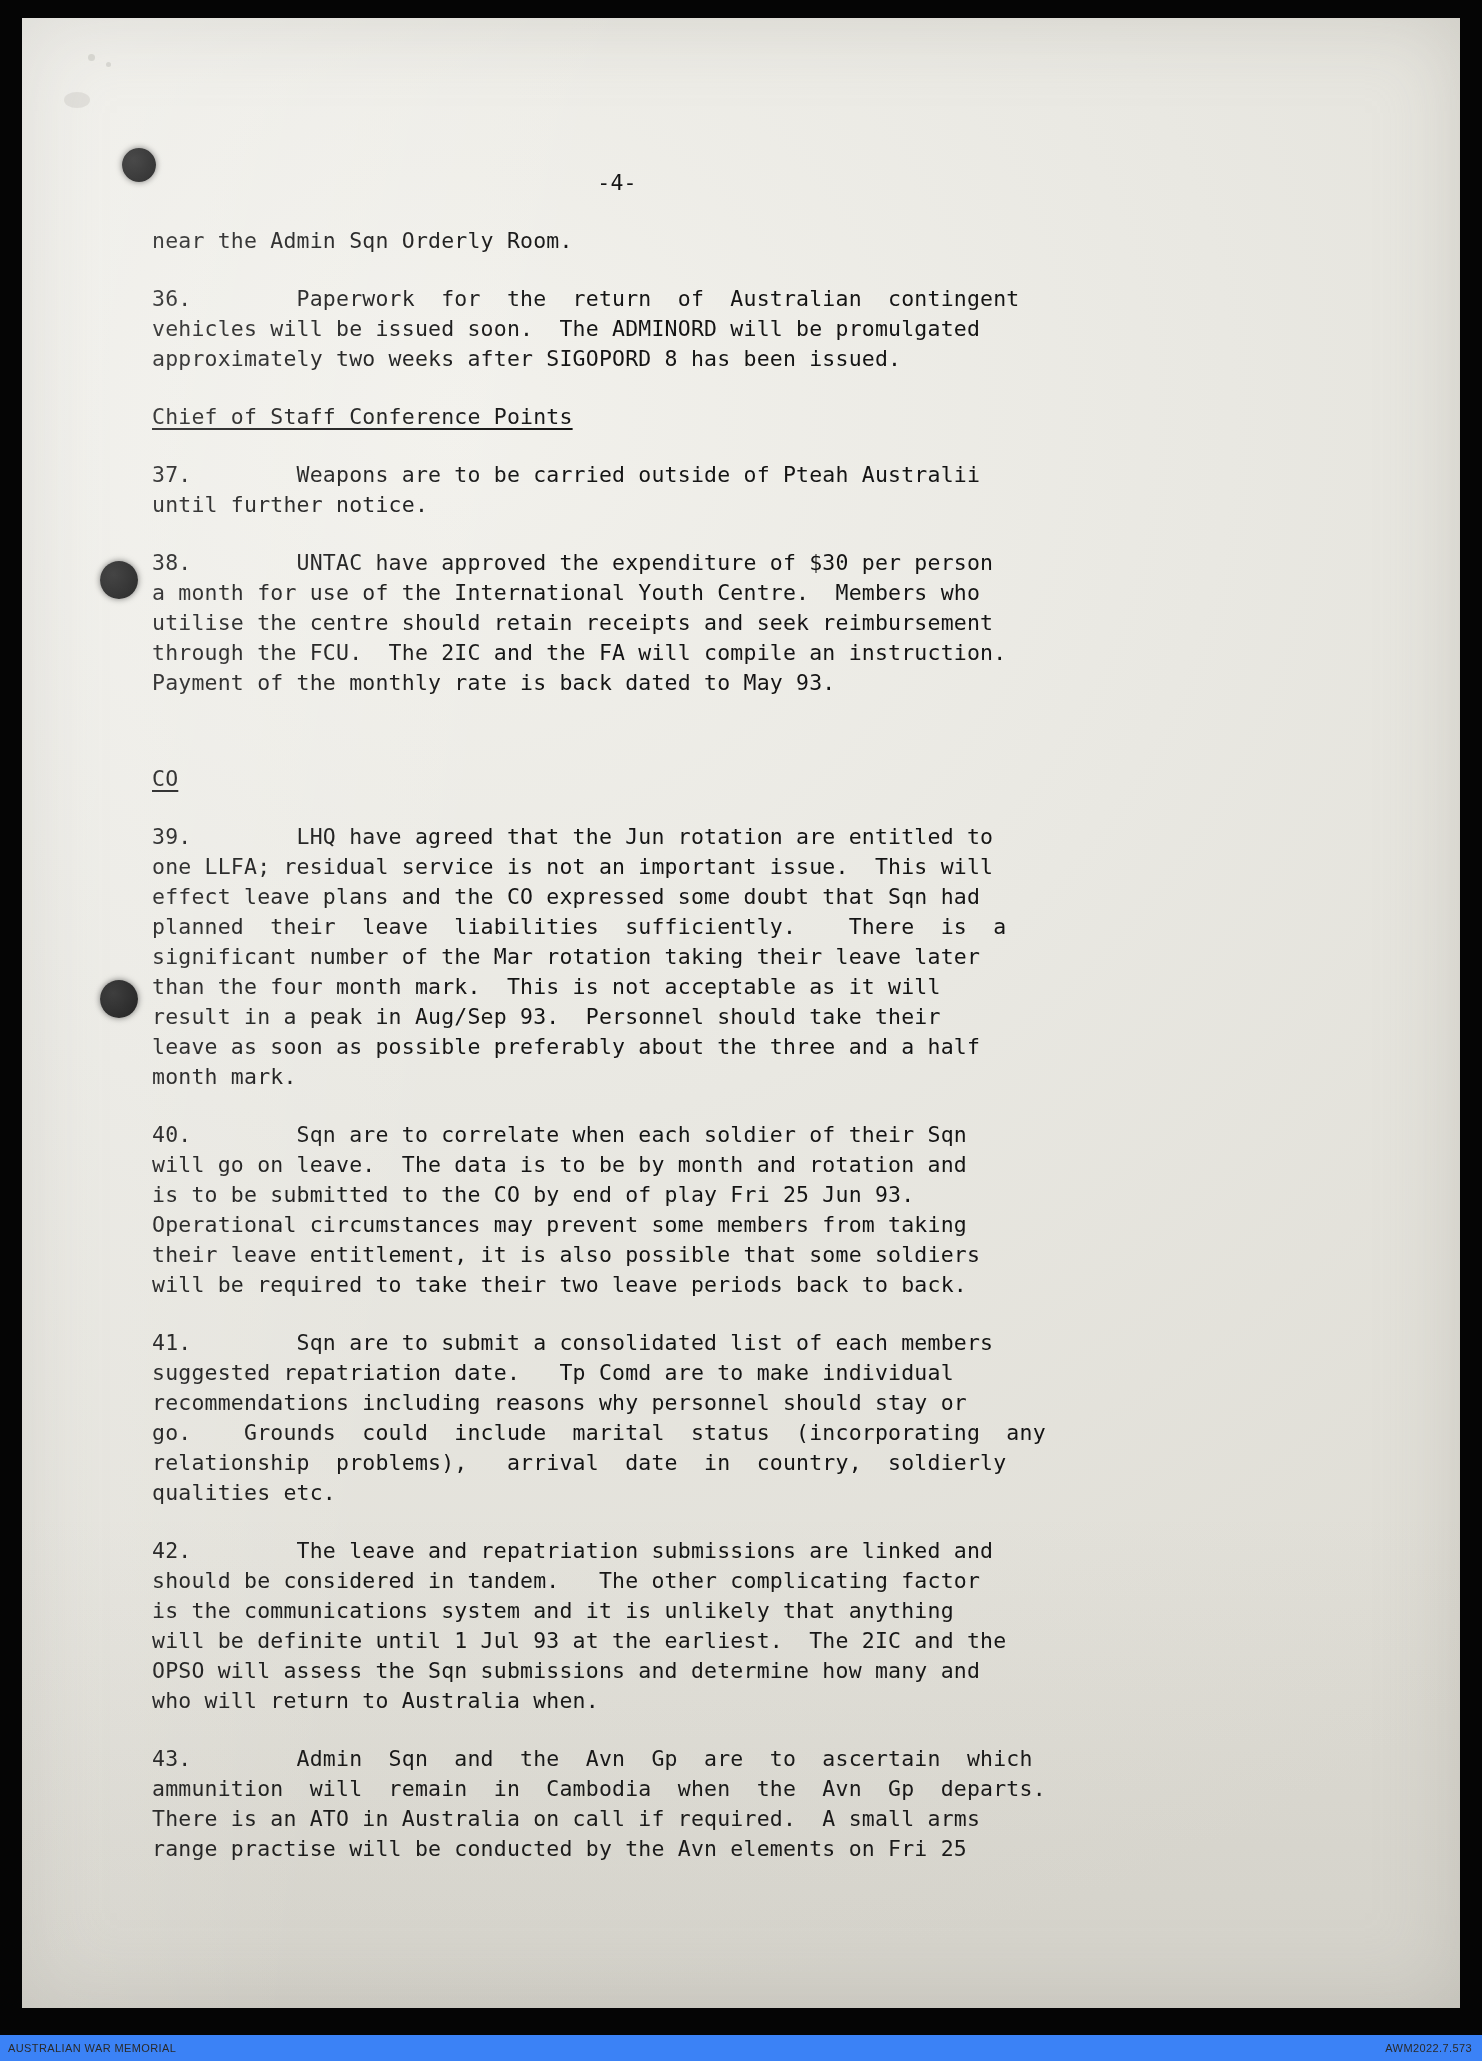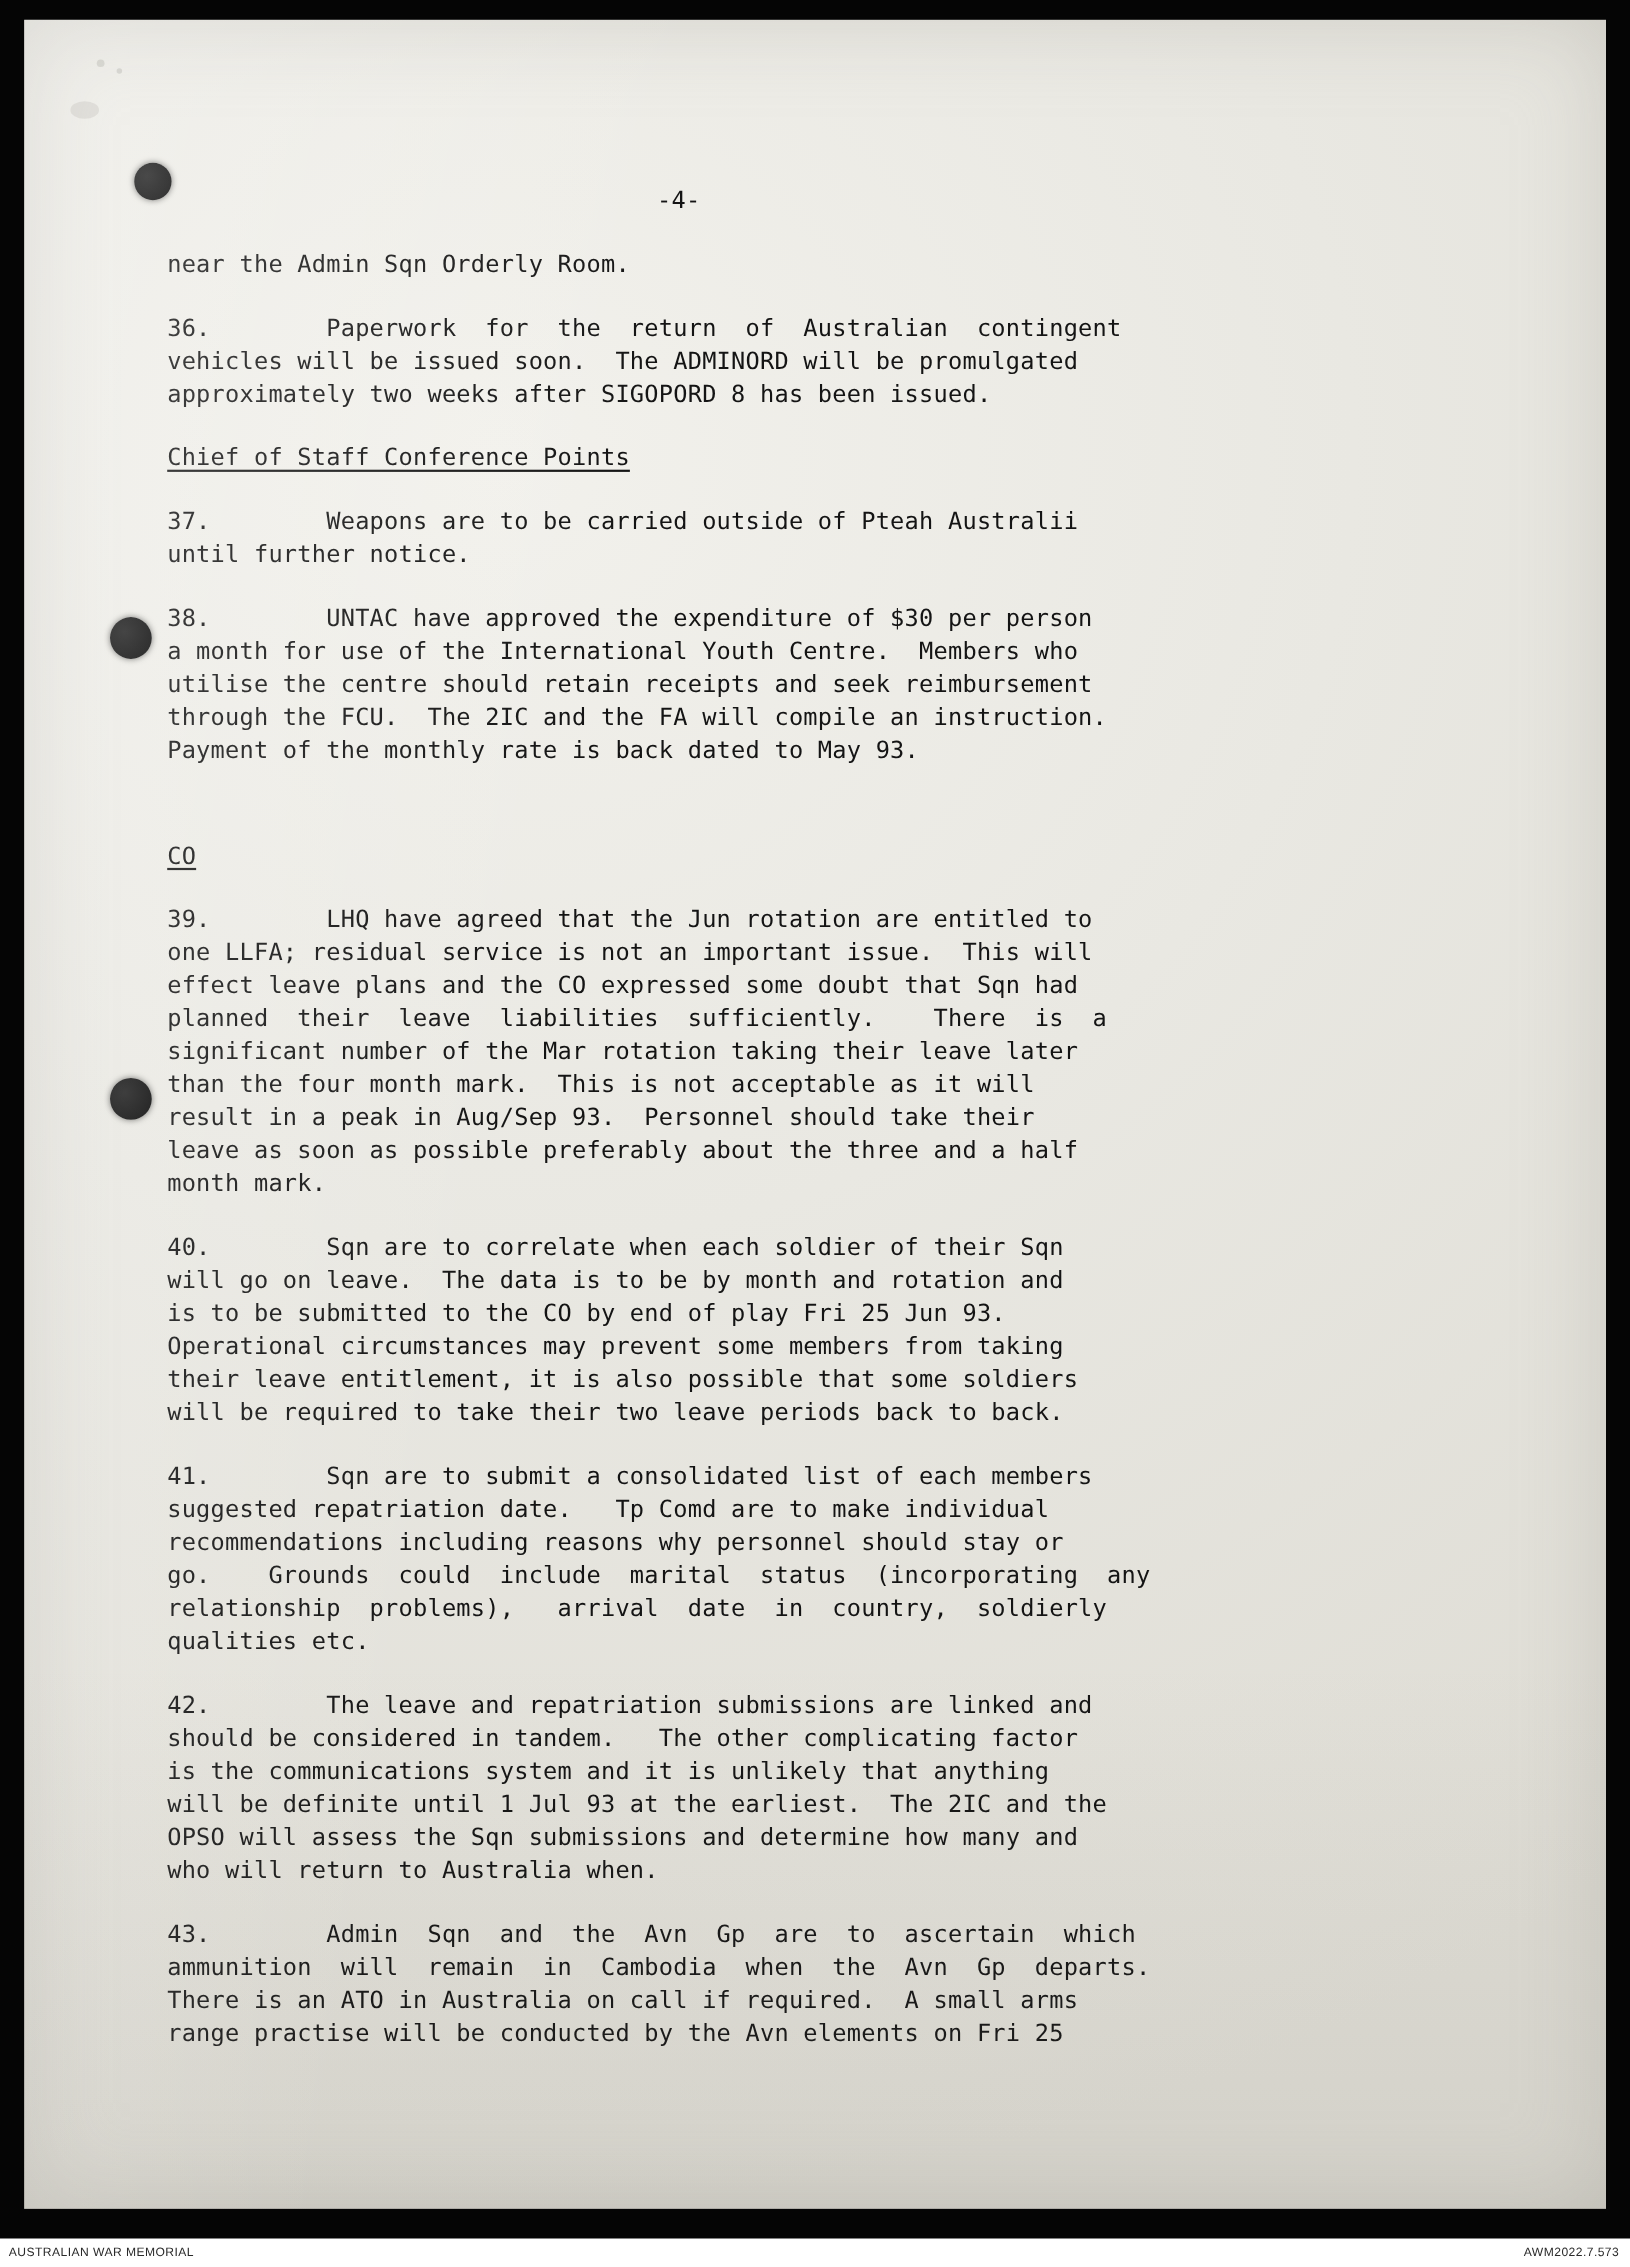--- a/index.html
+++ b/index.html
@@ -101,21 +101,21 @@
 
   .gap-lg { height: 24px; }
 
   
   #footer {
     position: absolute;
     left: 0;
     bottom: 0;
     width: 1482px;
     height: 26px;
-    background: #ffffff;
+    background: #3b82f6;
     display: flex;
     align-items: center;
     justify-content: space-between;
     font-family: "Liberation Sans", sans-serif;
     font-size: 11px;
     color: #2a2a2a;
     letter-spacing: 0.4px;
     padding: 0 6px;
     box-sizing: border-box;
   }

